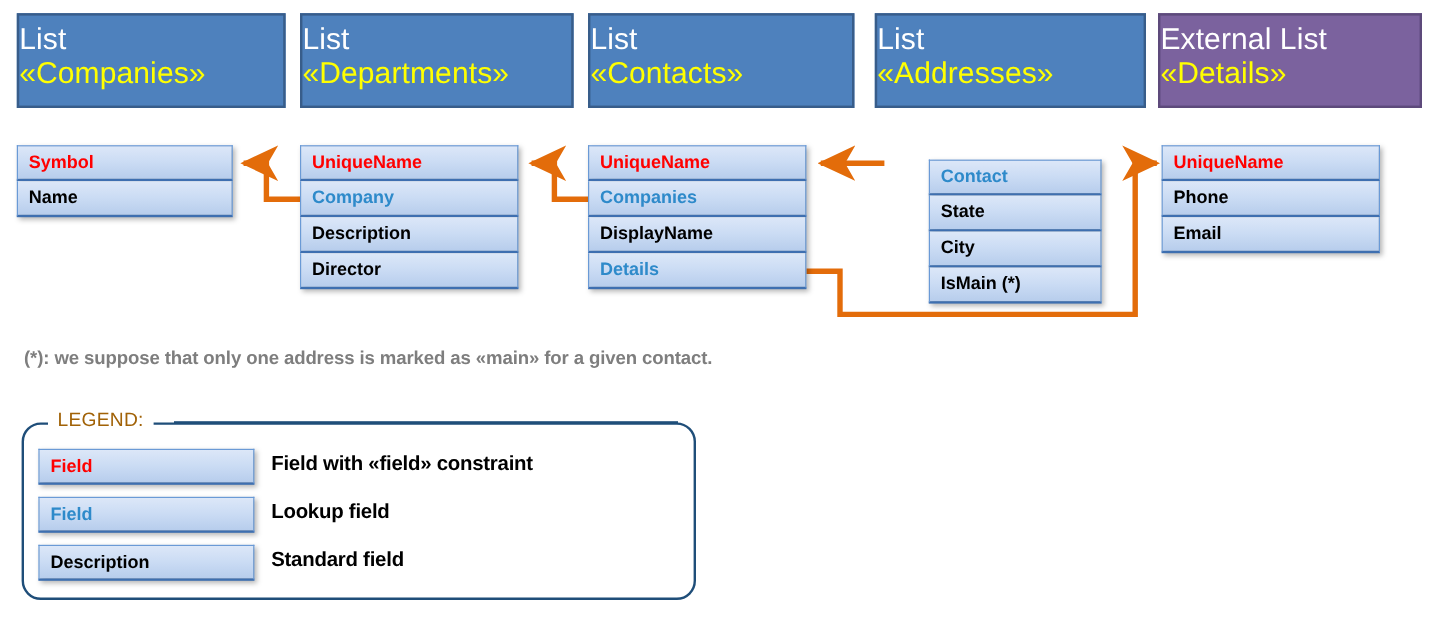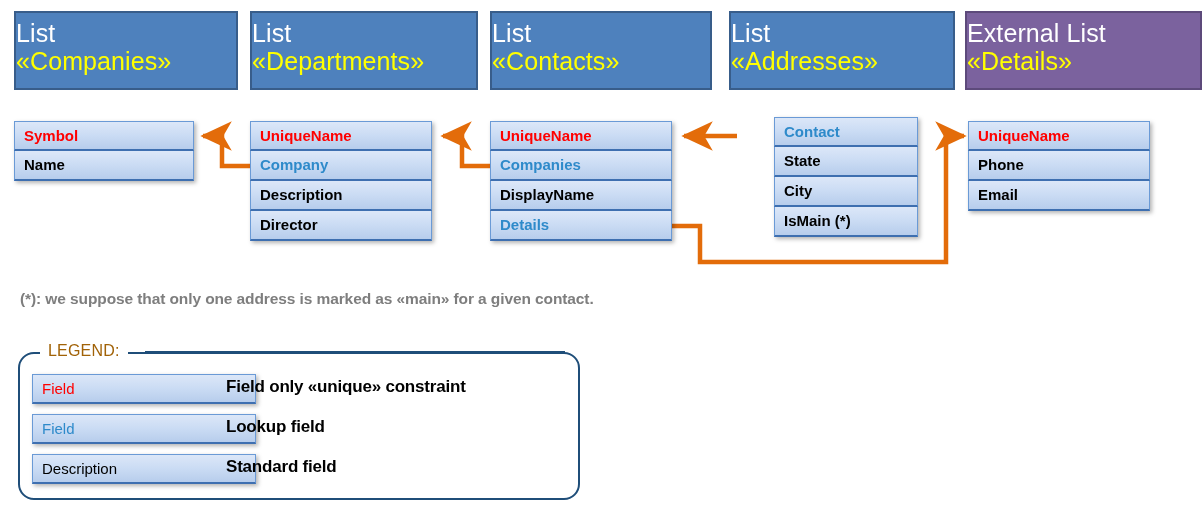--- a/index.html
+++ b/index.html
@@ -92,26 +92,26 @@
   }
   #legend-notch{
     position:absolute;
     height:2px;
     background:#1F4E79;
   }
   .legend-row{position:absolute;}
   .legend-chip{
     position:absolute;
     box-sizing:border-box;
-    width:224px;height:30px;line-height:27px;
+    width:180px;height:30px;line-height:27px;
     border:1px solid #6A9AD6;
     border-bottom:2px solid #3E6FB0;
     background:linear-gradient(to bottom,#DCE7F8 0%,#CBDCF4 48%,#B7CDEC 100%);
     padding-left:9px;
-    font-size:15px;font-weight:normal;color:#000000;
+    font-size:15px;font-weight:bold;color:#000000;
     filter:drop-shadow(2px 2px 2px rgba(0,0,0,.30));
     white-space:nowrap;
   }
   .legend-chip.unique{color:#FF0000;}
   .legend-chip.lookup{color:#2E8ACA;}
   .legend-desc{
     position:absolute;
     font-size:17px;
     font-weight:bold;
     color:#000000;
@@ -151,21 +151,21 @@
   <div class="list-header" style="left:490px;top:11px;width:222px;height:79px;">
     <span class="kind">List</span>
     <span class="stereo">«Contacts»</span>
   </div>
 
   <div class="list-header" style="left:729px;top:11px;width:226px;height:79px;">
     <span class="kind">List</span>
     <span class="stereo">«Addresses»</span>
   </div>
 
-  <div class="list-header external" style="left:965px;top:11px;width:237px;height:79px;">
+  <div class="list-header external" style="left:965px;top:11px;width:220px;height:79px;">
     <span class="kind">External List</span>
     <span class="stereo">«Details»</span>
   </div>
 
   <div class="fieldbox" style="left:14px;top:121px;width:180px;">
     <div class="field unique">Symbol</div>
     <div class="field">Name</div>
   </div>
 
   <div class="fieldbox" style="left:250px;top:121px;width:182px;">
@@ -175,42 +175,42 @@
     <div class="field">Director</div>
   </div>
 
   <div class="fieldbox" style="left:490px;top:121px;width:182px;">
     <div class="field unique">UniqueName</div>
     <div class="field lookup">Companies</div>
     <div class="field">DisplayName</div>
     <div class="field lookup">Details</div>
   </div>
 
-  <div class="fieldbox" style="left:737px;top:117px;width:181px;padding-left:37px;">
+  <div class="fieldbox" style="left:737px;top:133px;width:181px;padding-left:37px;">
     <div class="field lookup">Contact</div>
     <div class="field">State</div>
     <div class="field">City</div>
     <div class="field">IsMain (*)</div>
   </div>
 
   <div class="fieldbox" style="left:968px;top:121px;width:182px;">
     <div class="field unique">UniqueName</div>
     <div class="field">Phone</div>
     <div class="field">Email</div>
   </div>
 
   <div id="footnote" style="left:20px;top:290px;">(*): we suppose that only one address is marked as «main» for a given contact.</div>
 
   <div id="legend" style="left:18px;top:352px;width:562px;height:148px;"></div>
   <div id="legend-notch" style="left:145px;top:351px;width:420px;"></div>
   <div id="legend-title" style="left:40px;top:342px;">LEGEND:</div>
 
   <div class="legend-row" style="left:0;top:0;">
     <div class="legend-chip unique" style="left:32px;top:374px;">Field</div>
-    <div class="legend-desc" style="left:226px;top:377px;">Field only «unique» constraint</div>
+    <div class="legend-desc" style="left:226px;top:377px;">Field with «field» constraint</div>
   </div>
 
   <div class="legend-row" style="left:0;top:0;">
     <div class="legend-chip lookup" style="left:32px;top:414px;">Field</div>
     <div class="legend-desc" style="left:226px;top:417px;">Lookup field</div>
   </div>
 
   <div class="legend-row" style="left:0;top:0;">
     <div class="legend-chip" style="left:32px;top:454px;">Description</div>
     <div class="legend-desc" style="left:226px;top:457px;">Standard field</div>

